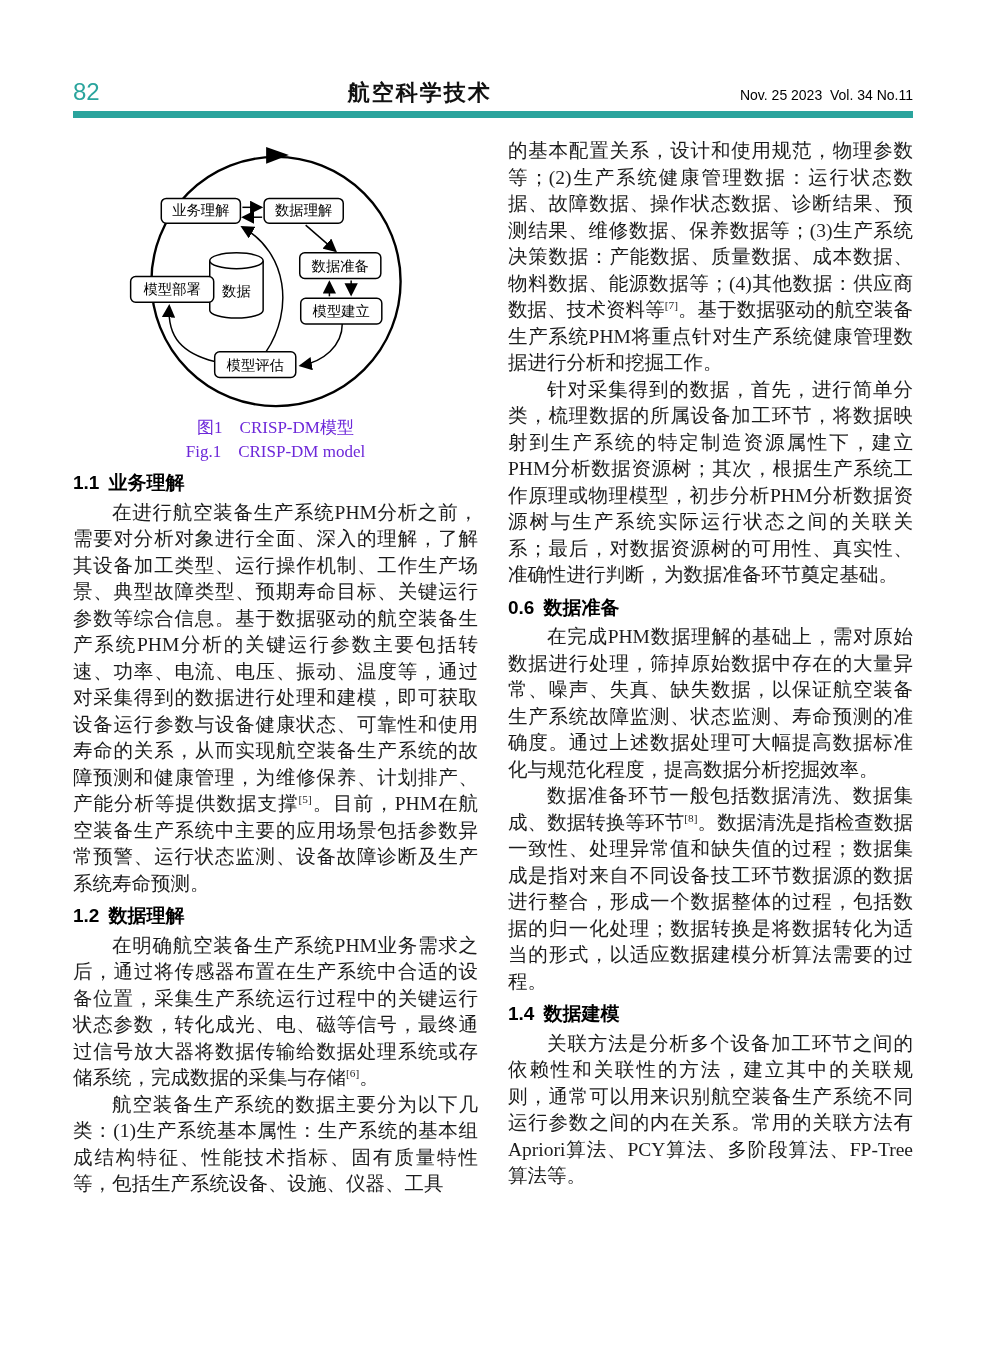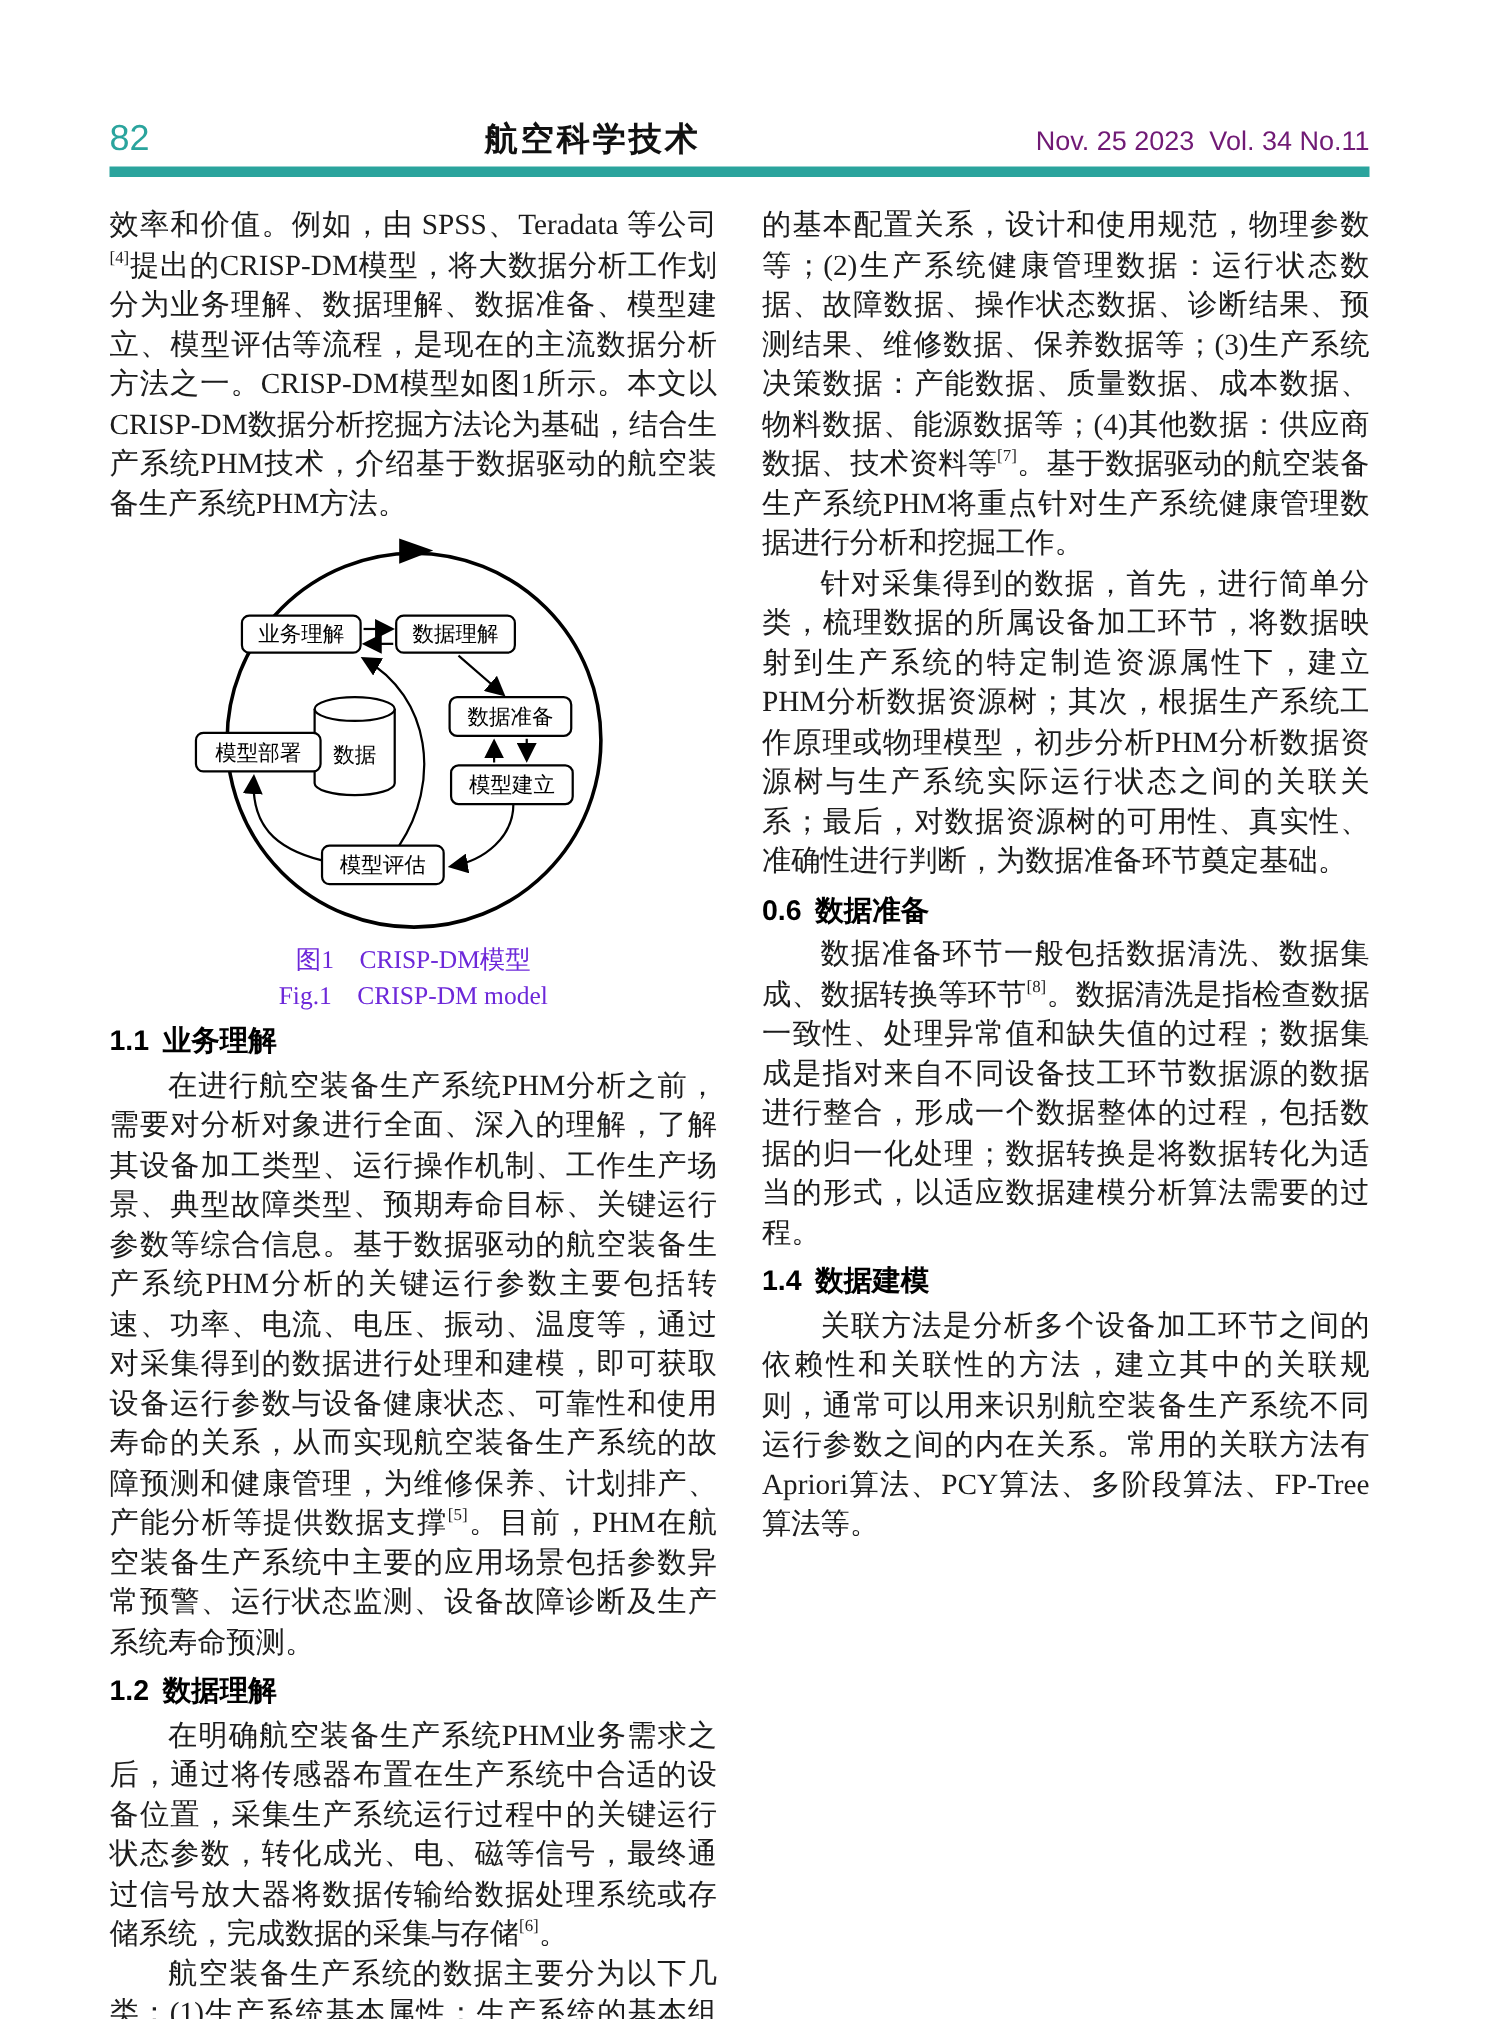--- a/index.html
+++ b/index.html
@@ -3,21 +3,21 @@
 <meta charset="utf-8">
 <style>
   html,body{margin:0;padding:0;background:#ffffff;}
   body{width:992px;height:1346px;overflow:hidden;}
   .page{position:relative;width:852px;height:1346px;background:#fff;
         font-family:"Liberation Serif","DejaVu Serif",serif;color:#1c1c1c;}
   
   .header{position:absolute;left:73px;top:78px;width:840px;display:flex;align-items:baseline;}
   .pagenum{font-family:"Liberation Sans","DejaVu Sans",sans-serif;font-size:24px;color:var(--accent,#2aa49d);}
   .jtitle{flex:1;text-align:center;font-size:22px;font-weight:bold;letter-spacing:2px;color:#111;}
-  .issue{font-family:"Liberation Sans","DejaVu Sans",sans-serif;font-size:18px;color:#701a75;white-space:pre;}
+  .issue{font-family:"Liberation Sans","DejaVu Sans",sans-serif;font-size:14px;color:#000000;white-space:pre;}
   .rule{position:absolute;left:73px;top:111px;width:840px;height:7px;background:var(--accent,#2aa49d);}
   
   .columns{position:absolute;left:73px;top:138px;width:840px;display:flex;gap:30px;}
   .col{width:405px;font-size:19.5px;line-height:26.5px;text-align:justify;}
   .col p{margin:0;text-indent:2em;}
   .col p.cont{text-indent:0;}
   sup{font-size:0.58em;vertical-align:super;line-height:0;}
   h3{font-family:"Liberation Sans","DejaVu Sans",sans-serif;font-size:19px;font-weight:bold;
      color:#000;margin:6px 0 3px;display:flex;gap:9px;align-items:baseline;}
   
@@ -34,21 +34,20 @@
   <div class="header">
     <span class="pagenum">82</span>
     <span class="jtitle">航空科学技术</span>
     <span class="issue">Nov. 25 2023  Vol. 34 No.11</span>
   </div>
   <div class="rule"></div>
 
   <div class="columns">
 
     <div class="col">
-      <p class="cont">效率和价值。例如，由 SPSS、Teradata 等公司<sup>[4]</sup>提出的CRISP-DM模型，将大数据分析工作划分为业务理解、数据理解、数据准备、模型建立、模型评估等流程，是现在的主流数据分析方法之一。CRISP-DM模型如图1所示。本文以CRISP-DM数据分析挖掘方法论为基础，结合生产系统PHM技术，介绍基于数据驱动的航空装备生产系统PHM方法。</p>
 
       <figure>
         <svg width="356" height="270" viewBox="0 0 360 273">
           <defs>
             <marker id="arw" markerWidth="9" markerHeight="9" refX="7.5" refY="4.5" orient="auto">
               <path d="M0,0 L9,4.5 L0,9 Z" fill="#000"></path>
             </marker>
           </defs>
 
           <circle cx="180" cy="137" r="126" fill="none" stroke="#000" stroke-width="2.4"></circle>
@@ -100,20 +99,21 @@
     </div>
 
     <div class="col">
       <p class="cont">的基本配置关系，设计和使用规范，物理参数等；(2)生产系统健康管理数据：运行状态数据、故障数据、操作状态数据、诊断结果、预测结果、维修数据、保养数据等；(3)生产系统决策数据：产能数据、质量数据、成本数据、物料数据、能源数据等；(4)其他数据：供应商数据、技术资料等<sup>[7]</sup>。基于数据驱动的航空装备生产系统PHM将重点针对生产系统健康管理数据进行分析和挖掘工作。</p>
       <p>针对采集得到的数据，首先，进行简单分类，梳理数据的所属设备加工环节，将数据映射到生产系统的特定制造资源属性下，建立PHM分析数据资源树；其次，根据生产系统工作原理或物理模型，初步分析PHM分析数据资源树与生产系统实际运行状态之间的关联关系；最后，对数据资源树的可用性、真实性、准确性进行判断，为数据准备环节奠定基础。</p>
 
       <h3>
         <span>0.6</span>
         <span>数据准备</span>
       </h3>
+      <p>在完成PHM数据理解的基础上，需对原始数据进行处理，筛掉原始数据中存在的大量异常、噪声、失真、缺失数据，以保证航空装备生产系统故障监测、状态监测、寿命预测的准确度。通过上述数据处理可大幅提高数据标准化与规范化程度，提高数据分析挖掘效率。</p>
       <p>数据准备环节一般包括数据清洗、数据集成、数据转换等环节<sup>[8]</sup>。数据清洗是指检查数据一致性、处理异常值和缺失值的过程；数据集成是指对来自不同设备技工环节数据源的数据进行整合，形成一个数据整体的过程，包括数据的归一化处理；数据转换是将数据转化为适当的形式，以适应数据建模分析算法需要的过程。</p>
 
       <h3>
         <span>1.4</span>
         <span>数据建模</span>
       </h3>
       <p>关联方法是分析多个设备加工环节之间的依赖性和关联性的方法，建立其中的关联规则，通常可以用来识别航空装备生产系统不同运行参数之间的内在关系。常用的关联方法有Apriori算法、PCY算法、多阶段算法、FP-Tree算法等。</p>
 
     </div>
 

